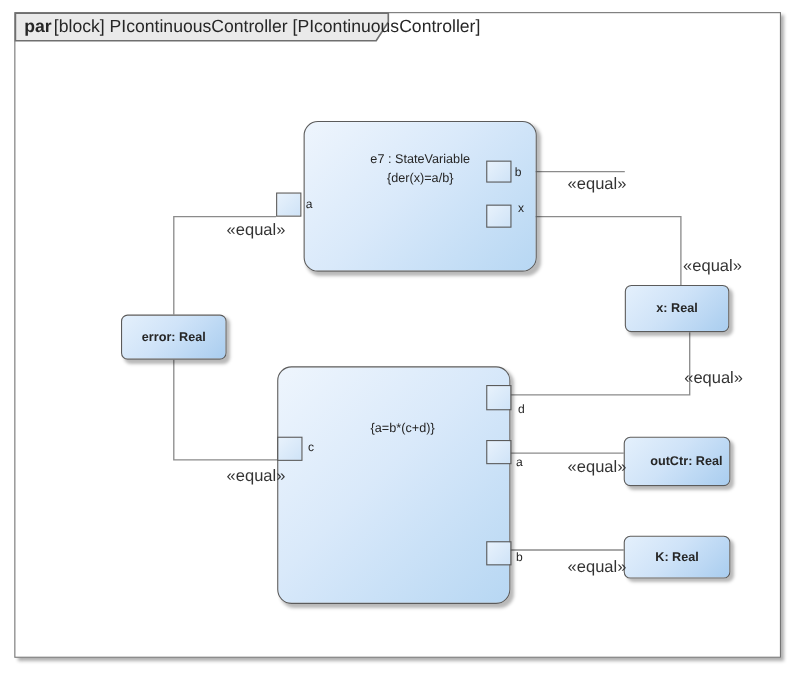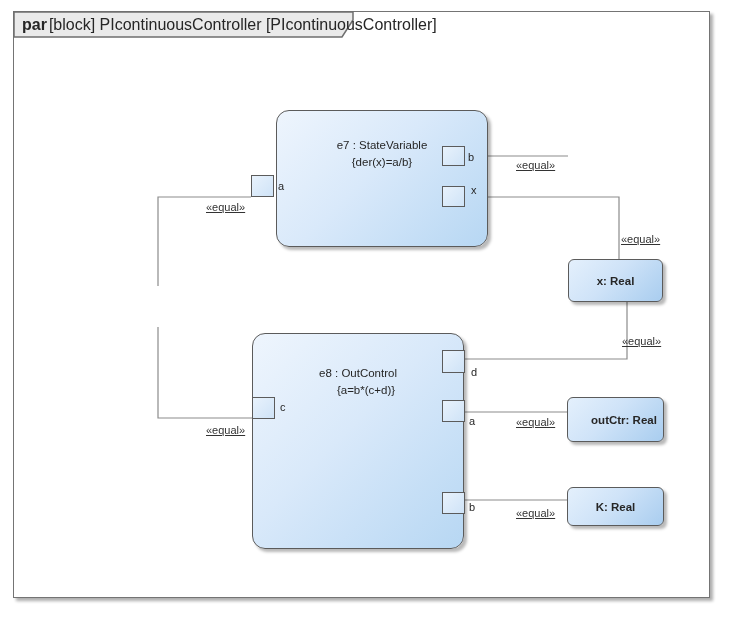--- a/index.html
+++ b/index.html
@@ -59,21 +59,21 @@
   .vbox{
     position:absolute;
     border:1.6px solid var(--node_border);
     border-radius:6px;
     background:linear-gradient(135deg,var(--value_fill_light) 0%,#cfe3f8 45%,var(--value_fill_dark) 100%);
     box-shadow:3px 3px 3px rgba(0,0,0,0.28);
     box-sizing:border-box;
     display:flex;align-items:center;justify-content:center;
     font-weight:bold;font-size:11.5px;
   }
-  .eq{position:absolute;font-size:11px;color:#333;white-space:nowrap;text-decoration:underline;}
+  .eq{position:absolute;font-size:15px;color:#333;white-space:nowrap;}
 </style>
 </head>
 <body>
 
 <div class="stage">
 
   <div class="frame"></div>
 
   <svg class="wires">
     <polyline points="158,286 158,197 251,197"></polyline>
@@ -97,32 +97,34 @@
     <div class="txt" style="top:43px;">{der(x)=a/b}</div>
   </div>
   <div class="port" style="left:251px;top:175px;"></div>
   <div class="plabel" style="left:278px;top:180px;">a</div>
   <div class="port" style="left:442px;top:146px;height:20px;"></div>
   <div class="plabel" style="left:468px;top:151px;">b</div>
   <div class="port" style="left:442px;top:186px;height:21px;"></div>
   <div class="plabel" style="left:471px;top:184px;">x</div>
 
   <div class="block e8">
-    <div class="txt" style="top:31px;font-weight:normal;">e8 : OutControl</div>
     <div class="txt" style="top:48px;padding-left:16px;">{a=b*(c+d)}</div>
   </div>
   <div class="port" style="left:252px;top:397px;"></div>
   <div class="plabel" style="left:280px;top:401px;">c</div>
   <div class="port" style="left:442px;top:350px;height:23px;"></div>
   <div class="plabel" style="left:471px;top:366px;">d</div>
   <div class="port" style="left:442px;top:400px;"></div>
   <div class="plabel" style="left:469px;top:415px;">a</div>
   <div class="port" style="left:442px;top:492px;"></div>
   <div class="plabel" style="left:469px;top:501px;">b</div>
 
+  <div class="vbox" style="left:110px;top:286px;width:96px;height:41px;">
+    <span>error: Real</span>
+  </div>
   <div class="vbox" style="left:568px;top:259px;width:95px;height:43px;">
     <span>x: Real</span>
   </div>
   <div class="vbox" style="left:567px;top:397px;width:97px;height:45px;padding-left:17px;">
     <span>outCtr: Real</span>
   </div>
   <div class="vbox" style="left:567px;top:487px;width:97px;height:39px;">
     <span>K: Real</span>
   </div>
 

